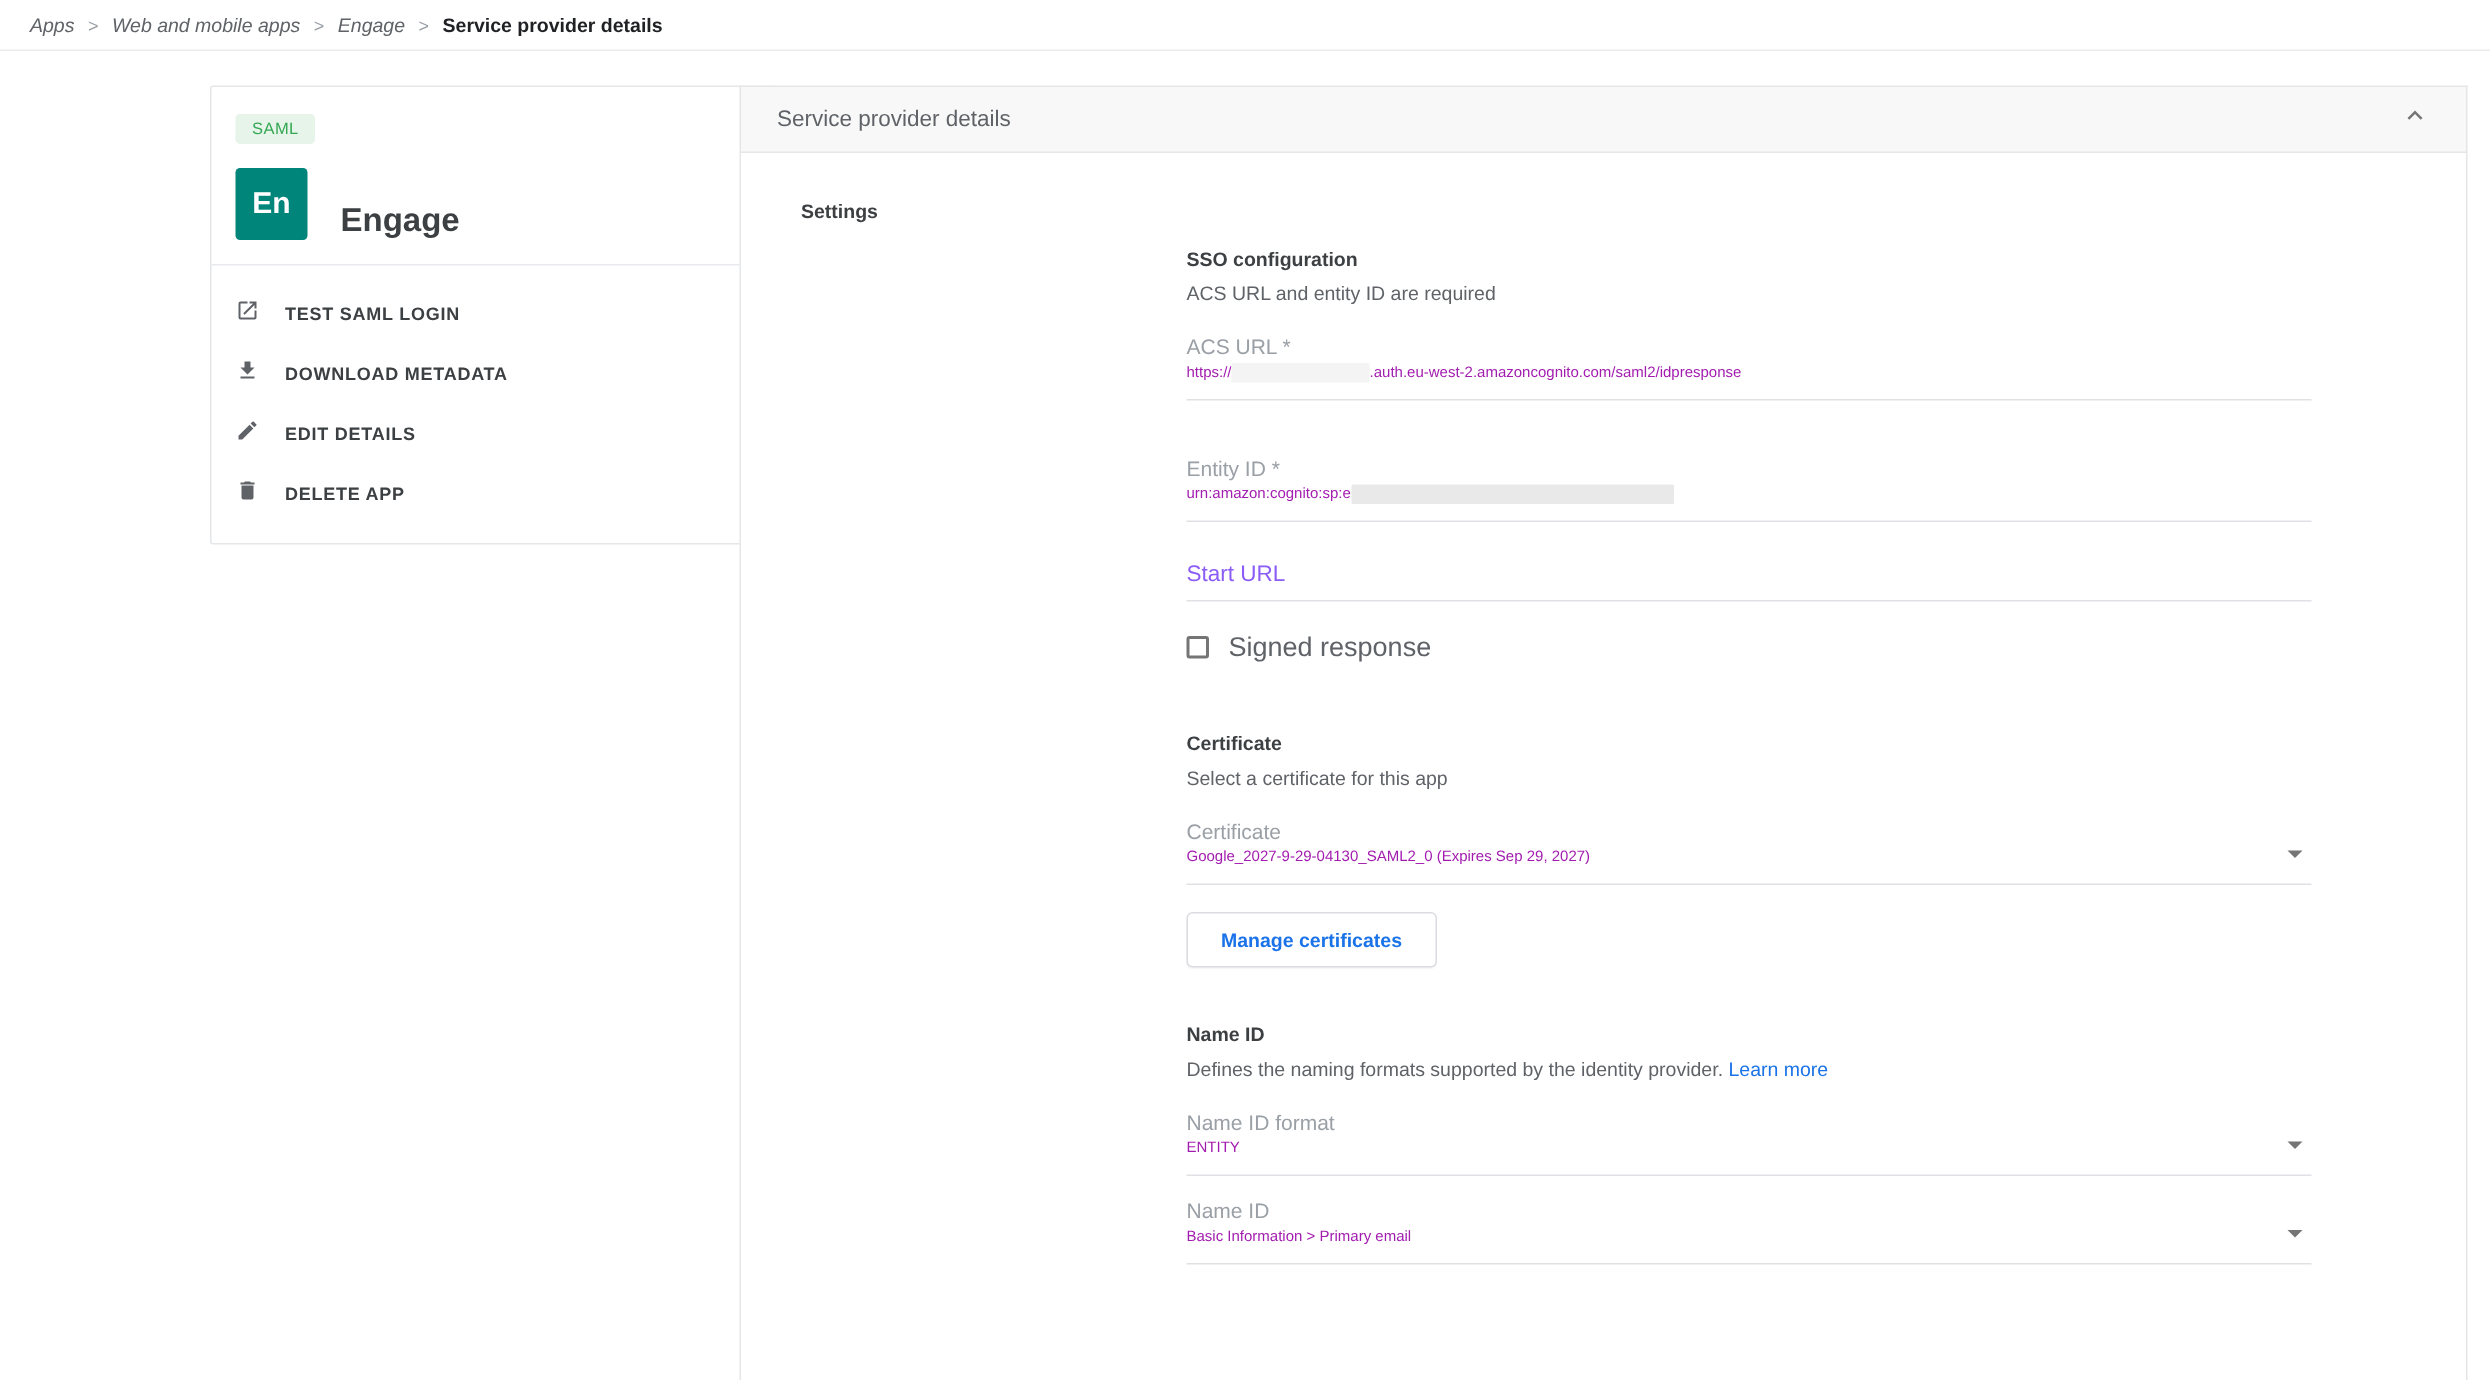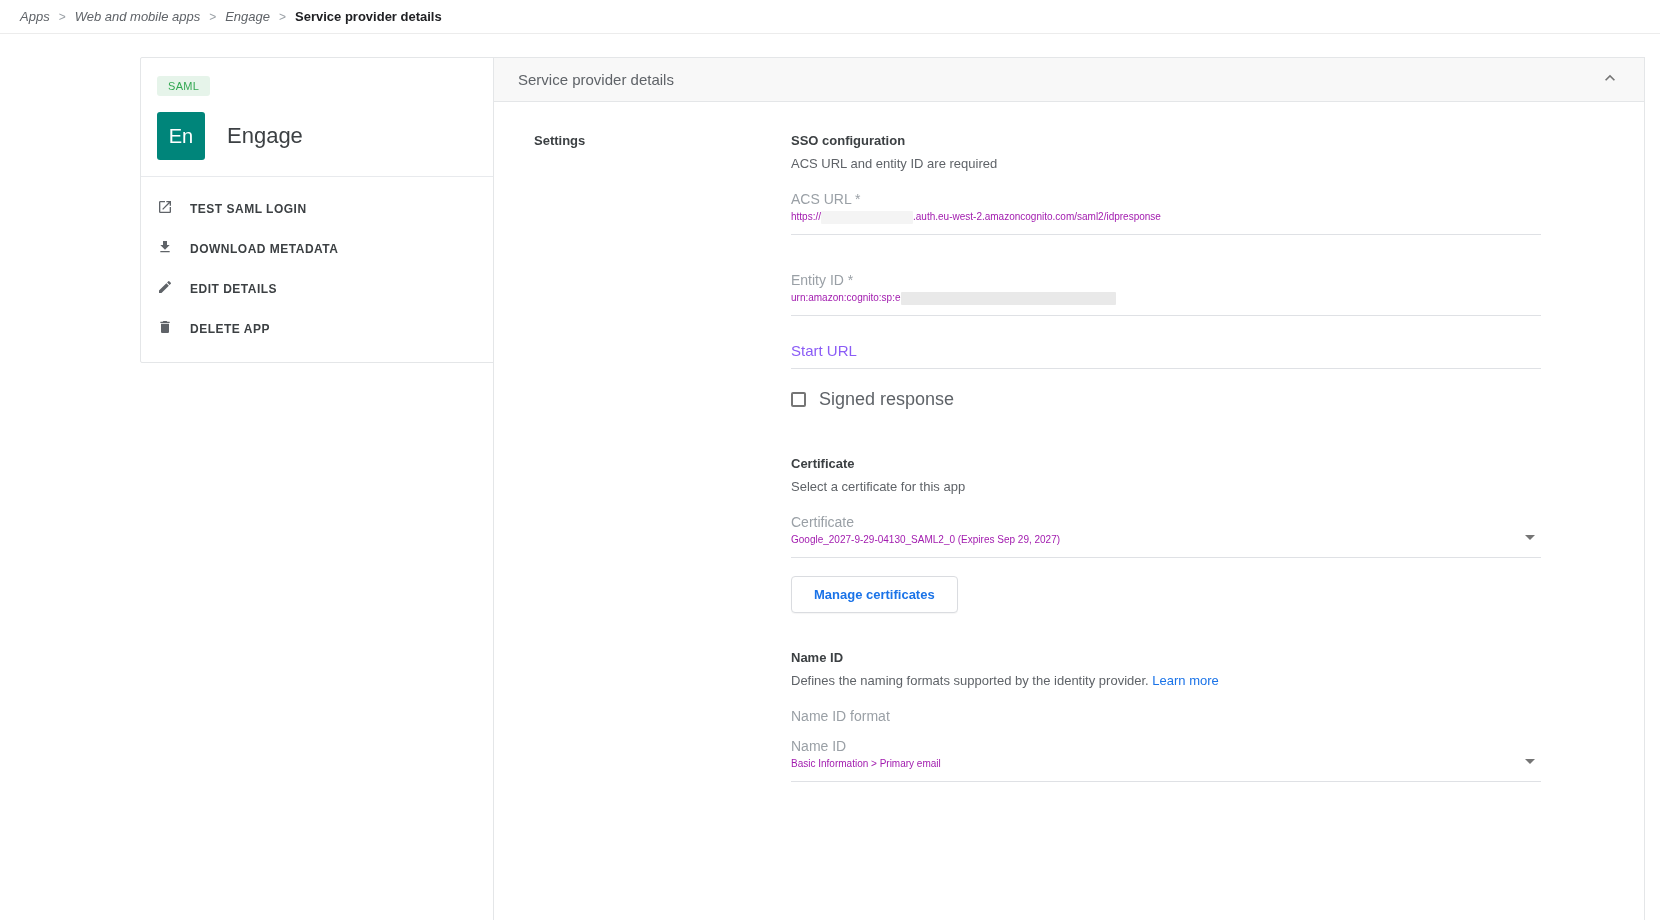--- a/index.html
+++ b/index.html
@@ -11,42 +11,42 @@
     border-bottom:1px solid #ececec; }
   .crumb { font-size:13px; color:#5f6368; cursor:pointer;font-style:italic; }
   .crumb-sep { font-size:12px; color:#9aa0a6; margin:0 9px; }
   .crumb-current { font-size:13px; color:#202124; font-weight:bold; }
 
   
   .app-card { position:absolute; left:140px; top:57px; width:376px; height:306px;
     background:#fff; border:1px solid #e4e6e8; border-radius:2px; }
   .saml-badge { display:inline-block; margin:18px 0 0 16px; padding:4px 11px;
     background:#e6f4ea; color:#34a853; font-size:11px; border-radius:3px; letter-spacing:.3px; }
-  .app-row { display:flex; align-items:center; margin:16px; }
+  .app-row { display:flex; align-items:flex-end; margin:16px;font-weight:bold; }
   .app-tile { width:48px; height:48px; background:#00857a; border-radius:3px; color:#fff;
     display:flex; align-items:center; justify-content:center; font-size:20px; }
   .app-title { font-size:22px; color:#3c4043; margin-left:22px; }
   .card-divider { border-top:1px solid #e8eaed; margin-top:14px; }
   .action-list { padding:12px 16px; }
   .action-item { display:flex; align-items:center; height:40px; cursor:pointer; }
   .action-item svg { width:16px; height:16px; fill:#5f6368; flex:0 0 auto; }
   .action-label { margin-left:17px; font-size:12px; font-weight:bold; color:#3c4043;
     letter-spacing:.5px; }
 
   
   .panel { position:absolute; left:493px; top:57px; width:1152px; height:863px;
     background:#fff; border:1px solid #e4e6e8; border-bottom:none; }
   .panel-header { height:44px; background:#f8f8f8; border-bottom:1px solid #e4e6e8;
     display:flex; align-items:center; justify-content:space-between; padding:0 24px; cursor:pointer; }
   .panel-title { font-size:15px; color:#5f6368; }
   .panel-header svg { width:20px; height:20px; fill:#757575; }
   .settings-label { position:absolute; left:40px; top:75px; font-size:13px;
     font-weight:bold; color:#3c4043; }
 
-  .form-col { position:absolute; left:297px; top:28px; width:750px; }
+  .form-col { position:absolute; left:297px; top:60px; width:750px; }
   .sec-heading { font-size:13px; font-weight:bold; color:#3c4043; line-height:16px; }
   .sec-sub { font-size:13px; color:#5f6368; line-height:16px; margin-top:7px; }
   .field-label { font-size:14px; color:#9aa0a6; line-height:13px; }
   .uline-field { position:relative; margin-top:2px; padding-bottom:9px;
     border-bottom:1px solid #dfe1e5; font-size:10px; color:#a21caf; line-height:17px; cursor:text; }
   .uline-field.placeholder { font-size:15px; color:#8b5cf6; line-height:19px; padding-bottom:8px; }
   .dd-arrow { position:absolute; right:6px; top:4px; width:0; height:0;
     border-left:5px solid transparent; border-right:5px solid transparent;
     border-top:5px solid #757575; }
   .redact { display:inline-block; vertical-align:middle; height:13px; border-radius:1px; }
@@ -170,20 +170,24 @@
     </div>
 
     <div class="mt-btn">
       <span class="btn-outline">Manage certificates</span>
     </div>
 
     <div class="sec-heading mt-nameid">Name ID</div>
     <div class="sec-sub"><span>Defines the naming formats supported by the identity provider.</span> <span class="link">Learn more</span></div>
 
     <div class="field-label mt-format-label">Name ID format</div>
+    <div class="uline-field">
+      <span>ENTITY</span>
+      <span class="dd-arrow"></span>
+    </div>
 
     <div class="field-label mt-nameid-label">Name ID</div>
     <div class="uline-field">
       <span>Basic Information &gt; Primary email</span>
       <span class="dd-arrow"></span>
     </div>
   </div>
 </div>
 
 </body></html>

